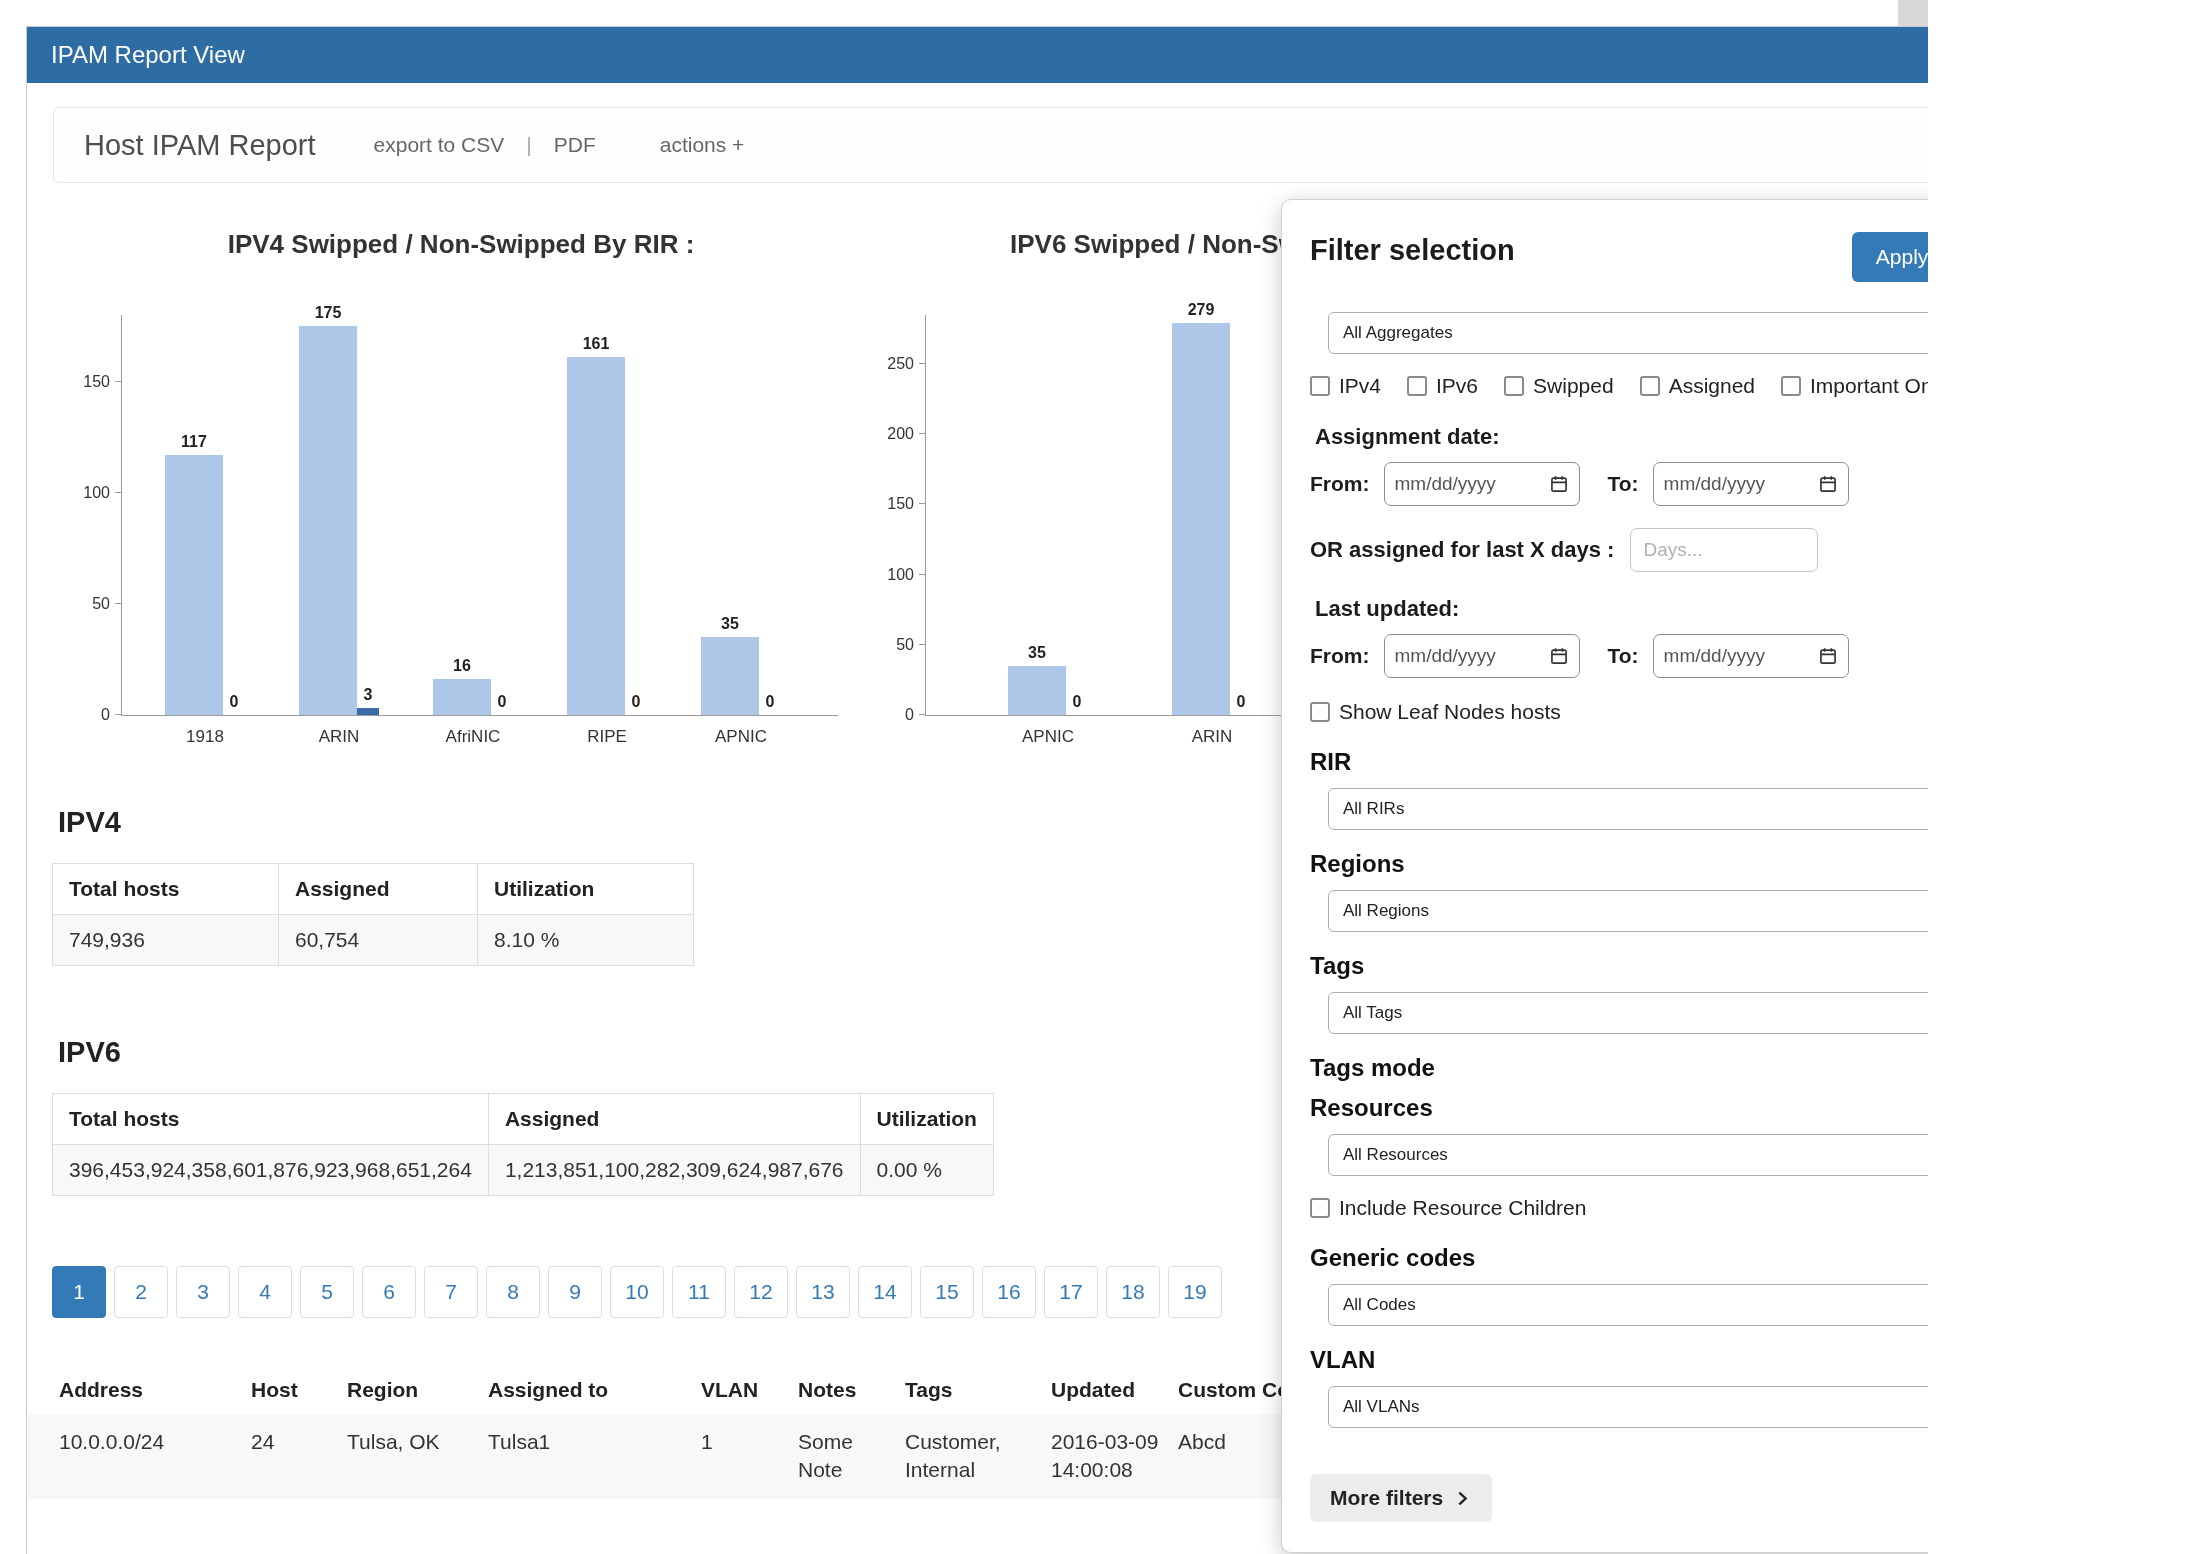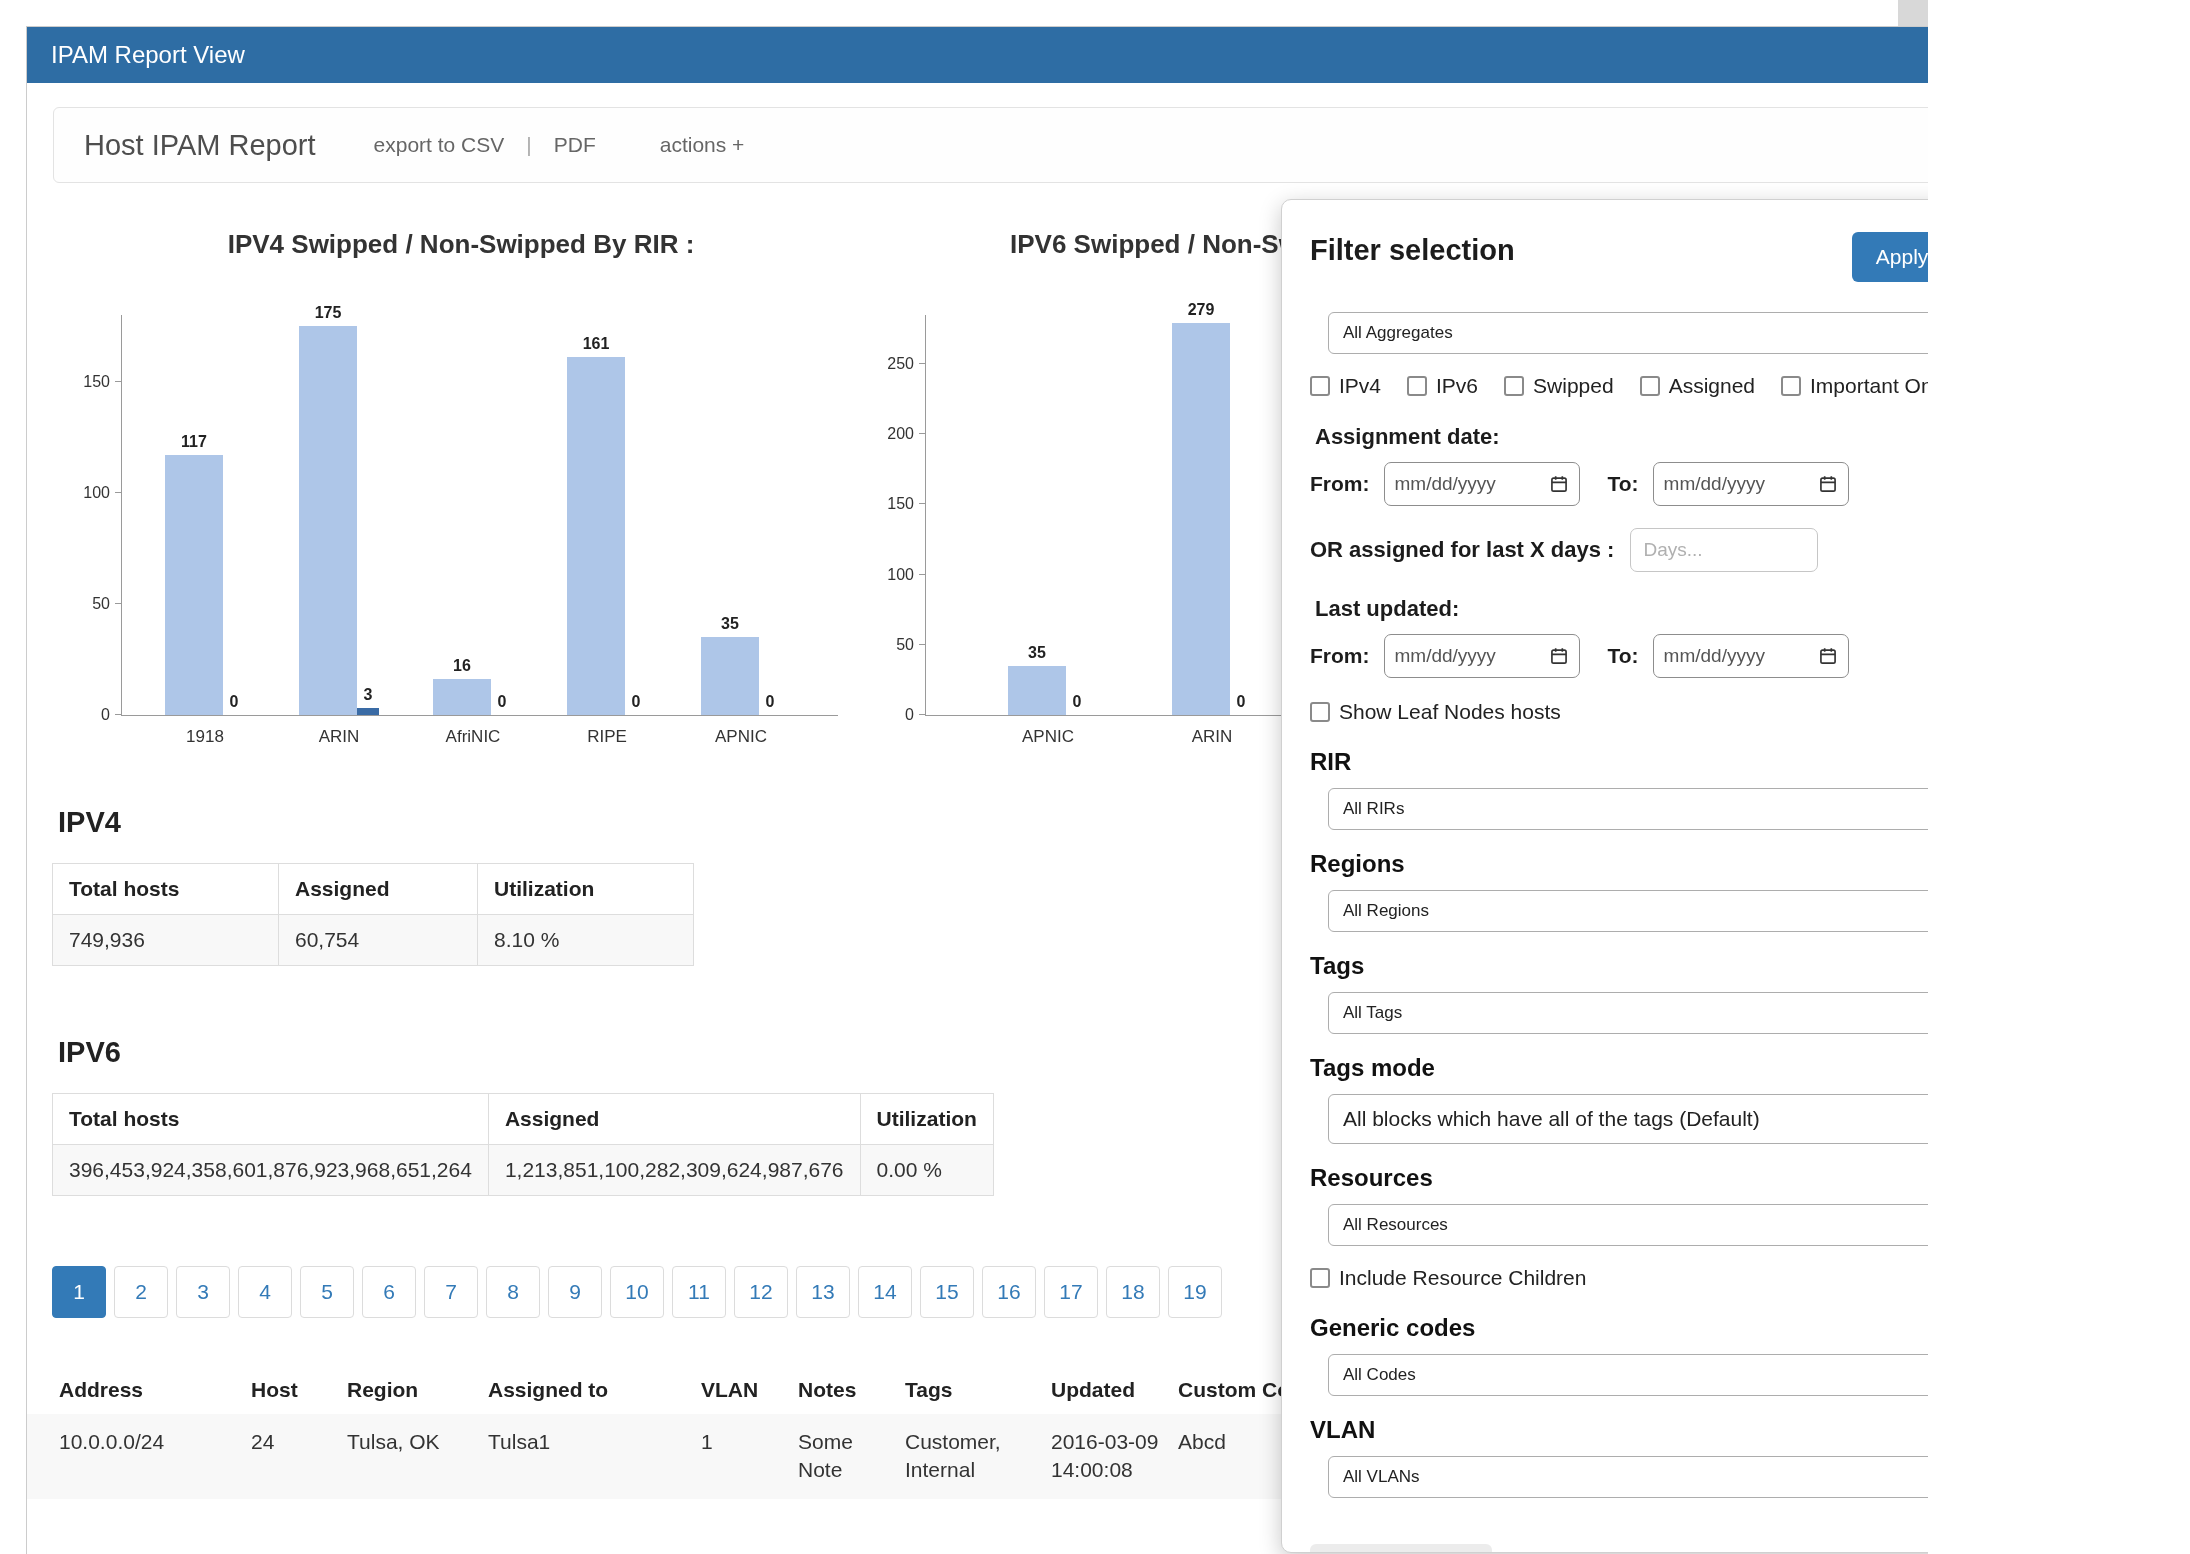--- a/index.html
+++ b/index.html
@@ -509,31 +509,20 @@
       <div class="select">
         <span class="select-value">All Tags</span>
         <span style="display:inline-flex;">
             <svg viewBox="0 0 20 20" width="22" height="22">
               <polyline points="4.5,7.5 10,13 15.5,7.5" fill="none" stroke="#555" stroke-width="2"></polyline>
             </svg>
           </span>
       </div>
 
       <div class="fp-heading">Tags mode</div>
-      <div class="select large">
-        <span class="select-value">All blocks which have all of the tags (Default)</span>
-        <span class="select-icons">
-          <span class="clear-x">×</span>
-          <span style="display:inline-flex;">
-              <svg viewBox="0 0 20 20" width="22" height="22">
-                <polyline points="4.5,7.5 10,13 15.5,7.5" fill="none" stroke="#555" stroke-width="2"></polyline>
-              </svg>
-            </span>
-        </span>
-      </div>
 
       <div class="fp-heading">Resources</div>
       <div class="select">
         <span class="select-value">All Resources</span>
         <span style="display:inline-flex;">
             <svg viewBox="0 0 20 20" width="22" height="22">
               <polyline points="4.5,7.5 10,13 15.5,7.5" fill="none" stroke="#555" stroke-width="2"></polyline>
             </svg>
           </span>
       </div>

